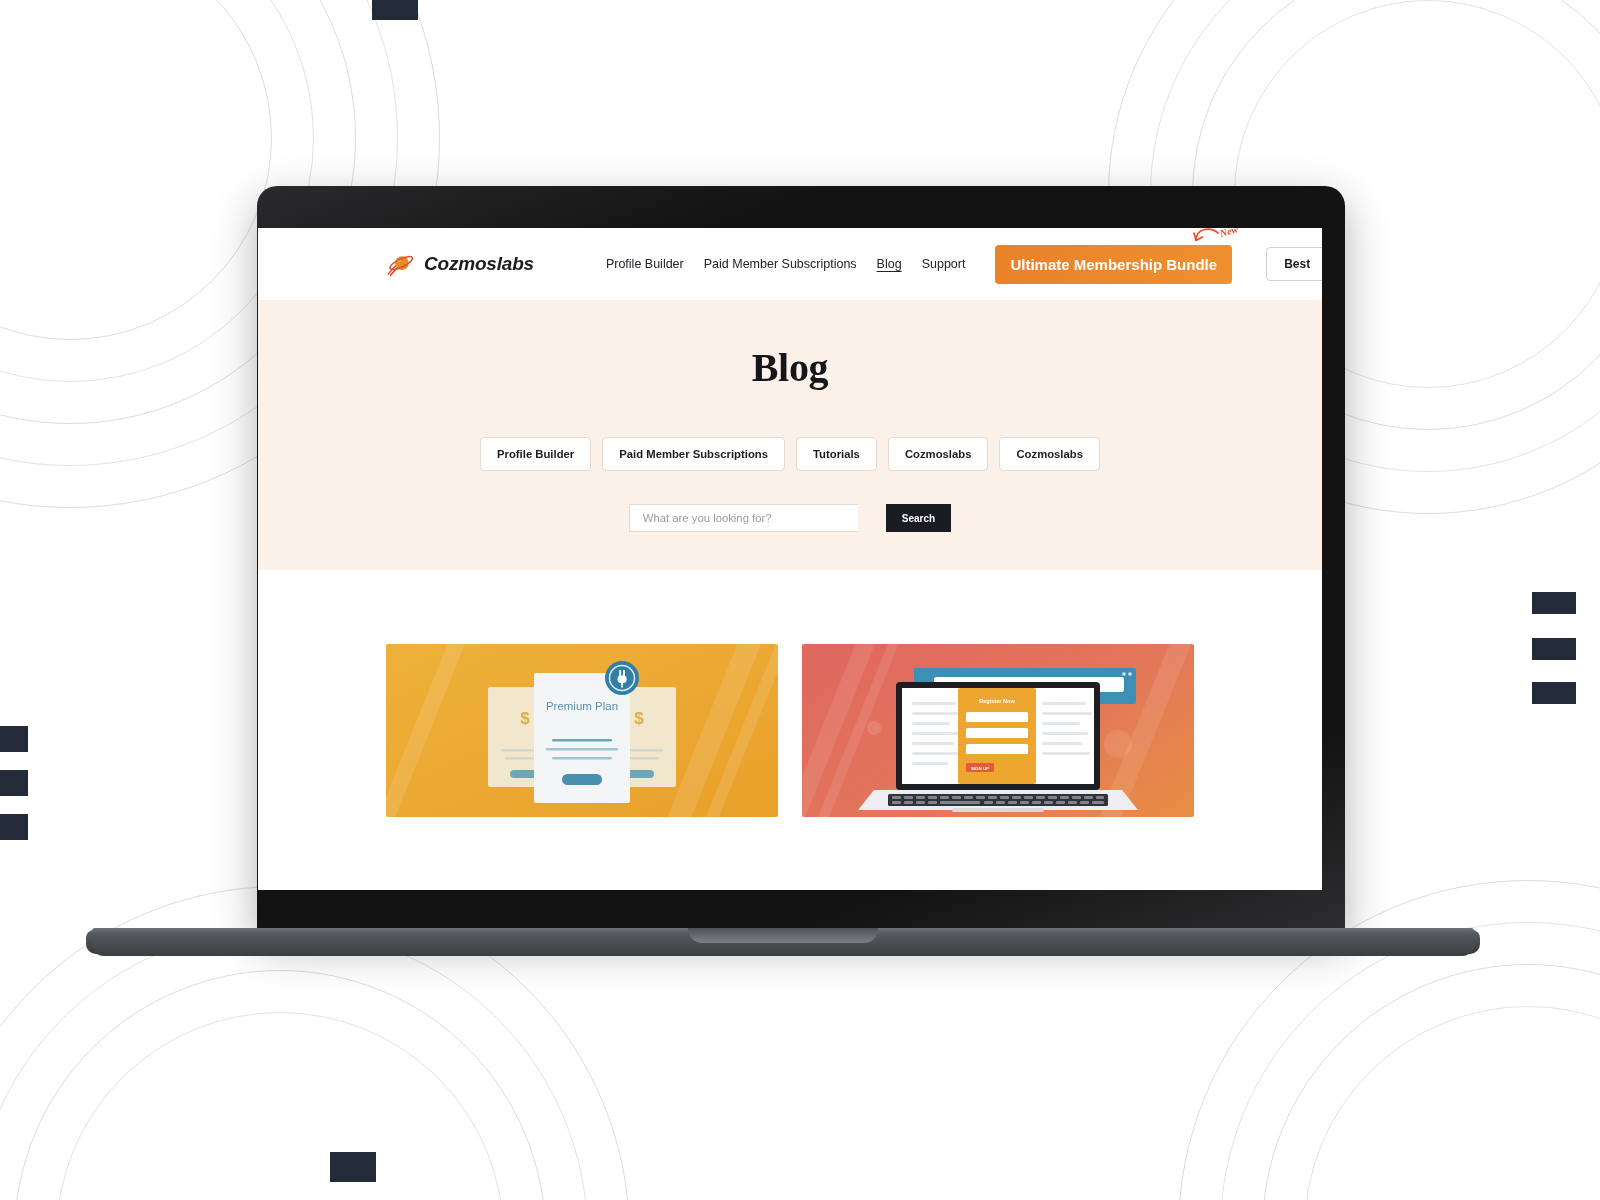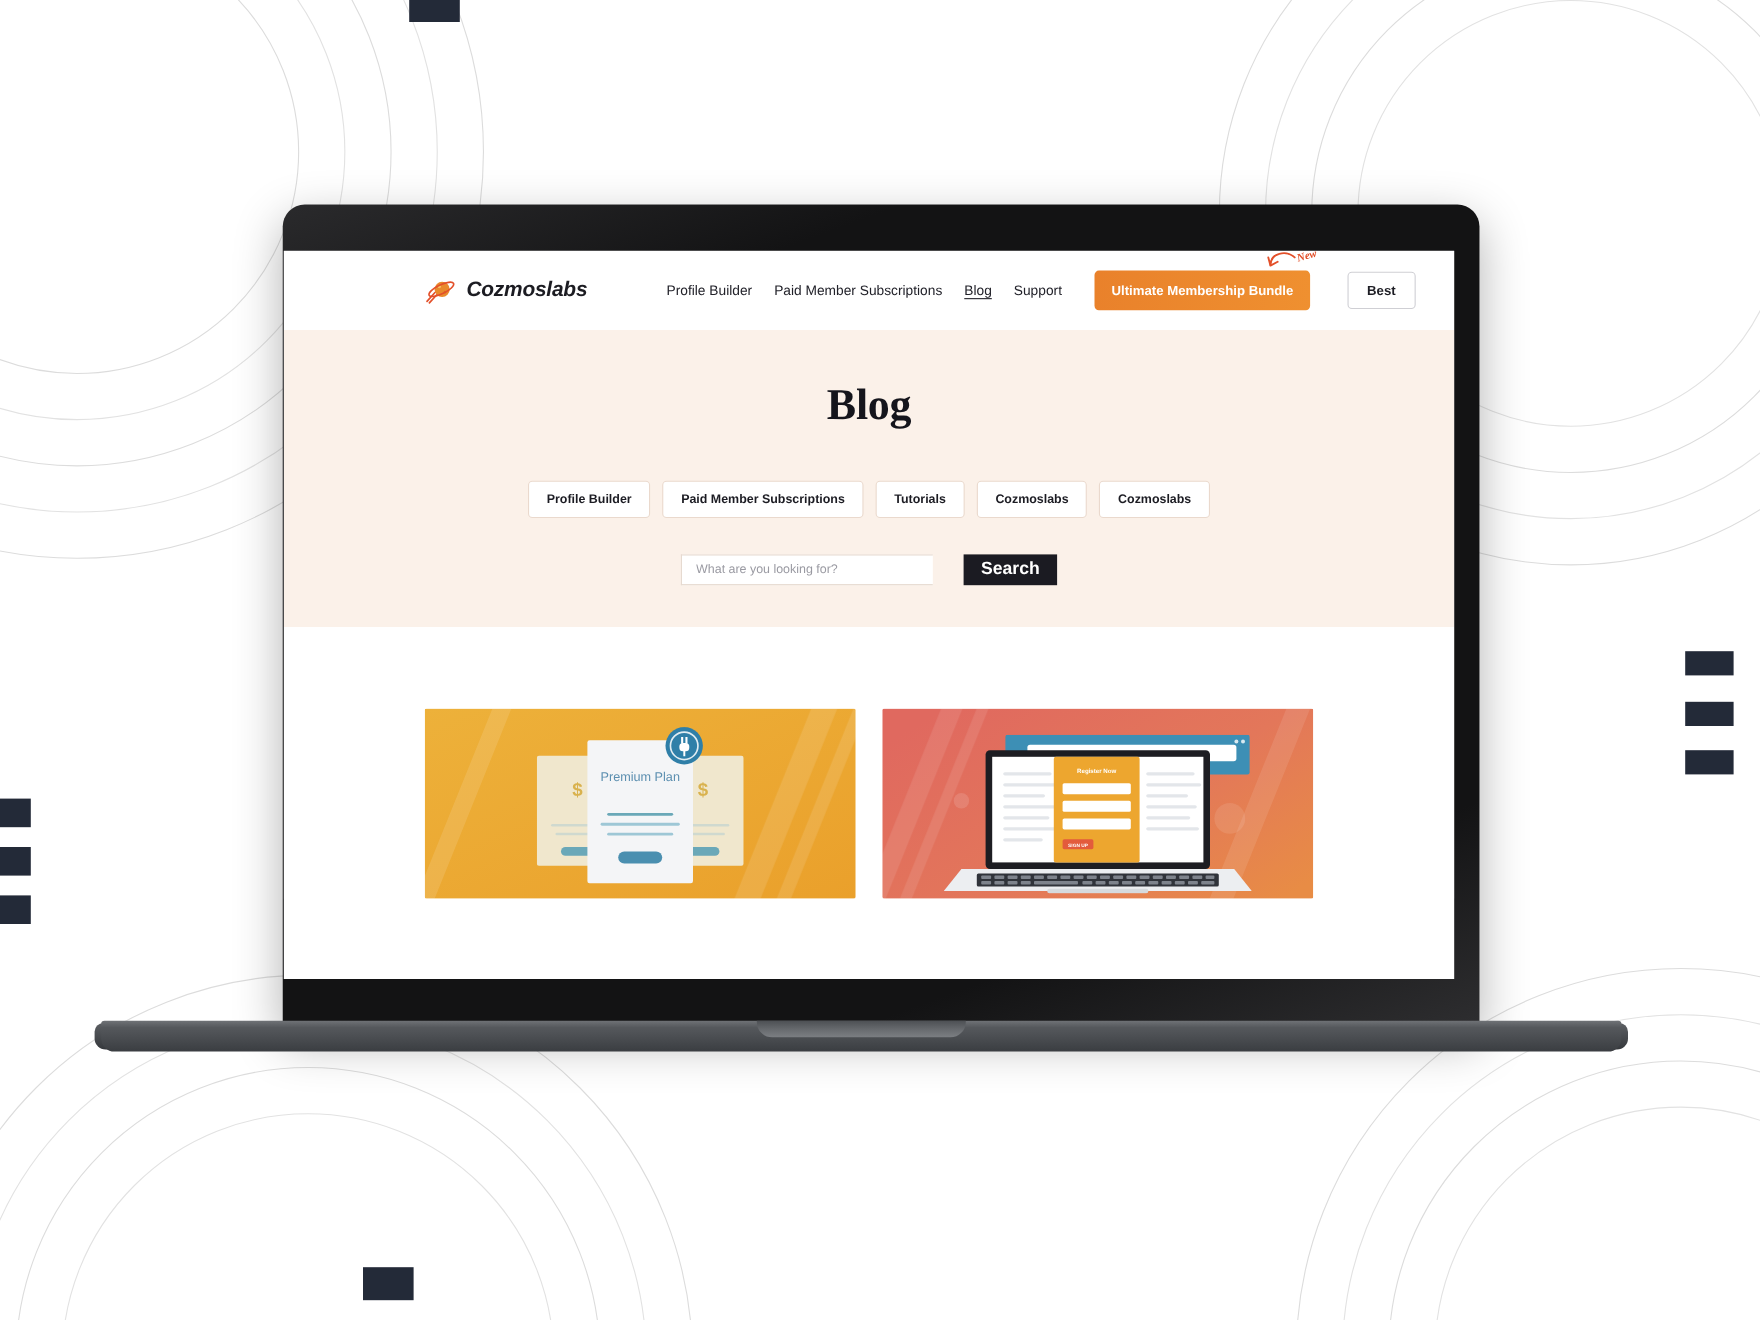--- a/index.html
+++ b/index.html
@@ -141,21 +141,21 @@
     text-decoration: underline;
     text-underline-offset: 2.5px;
   }
   .cta-wrap {
     position: relative;
     margin-left: 10px;
   }
   .cta-btn {
     background: linear-gradient(95deg, #e9812b 0%, #ef9030 100%);
     color: #fff;
-    font-size: 12px;
+    font-size: 15px;
     font-weight: 700;
     border: none;
     border-radius: 4px;
     padding: 11px 15px;
     white-space: nowrap;
     cursor: pointer;
     font-family: inherit;
   }
   .new-badge {
     position: absolute;
@@ -228,21 +228,21 @@
     outline: none;
     box-sizing: border-box;
   }
   .search-input::placeholder { color: #9a9aa2; }
   .search-btn {
     background: #1b1b22;
     color: #fff;
     border: none;
     padding: 0 16px;
     height: 28px;
-    font-size: 16px;
+    font-size: 10px;
     font-weight: 700;
     cursor: pointer;
     font-family: inherit;
     margin-left: 28px;
   }
 
   
   .posts {
     display: flex;
     gap: 24px;

